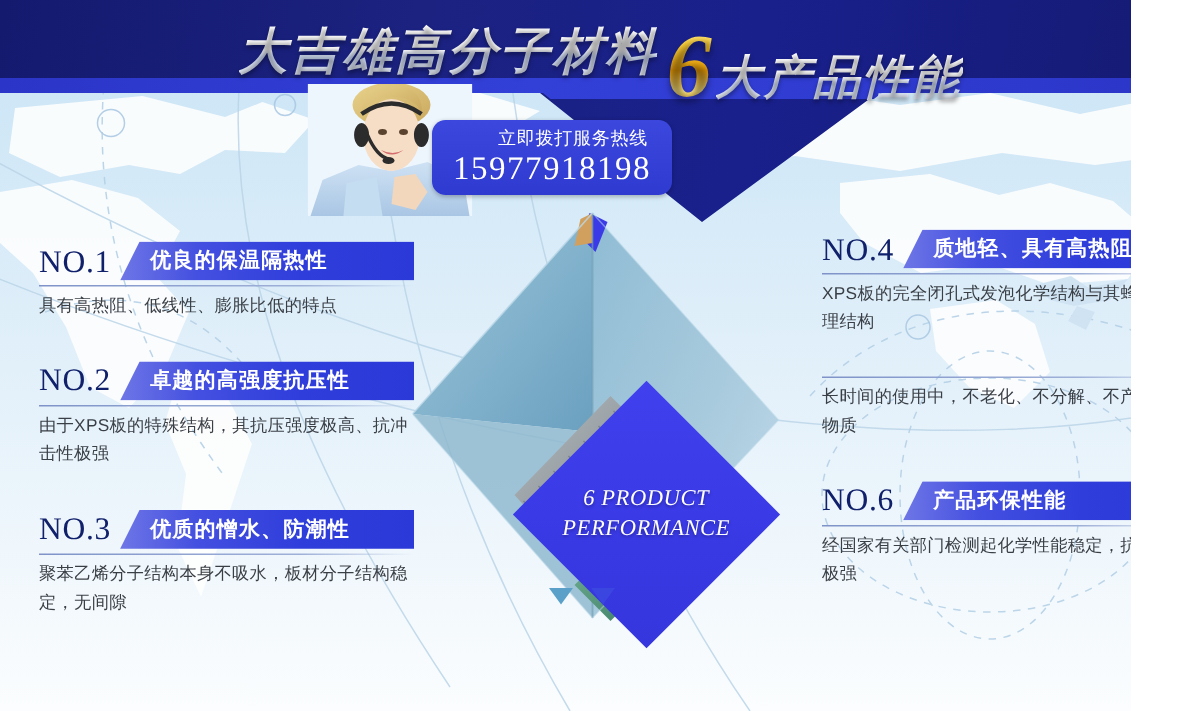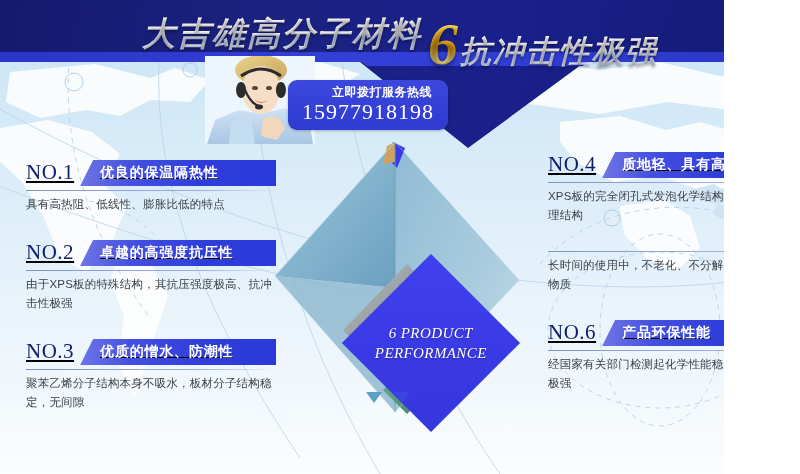--- a/index.html
+++ b/index.html
@@ -4,20 +4,21 @@
 <style>
   html,body{margin:0;padding:0;}
   body{
     width:800px;height:474px;overflow:hidden;
     font-family:"Liberation Sans","DejaVu Sans",sans-serif;
     background:#ffffff;
   }
   .banner{
     position:relative;width:724px;height:474px;overflow:hidden;
     background:linear-gradient(180deg,#eaf4fb 0%,#dcecf8 26%,#eaf5fb 58%,#f6fbfe 80%,#fbfdfe 100%);
+    padding-left:30px;
   }
 
   
   .map-layer{position:absolute;left:0;top:58px;width:800px;height:416px;overflow:hidden;opacity:.95;}
   .map-layer svg{display:block;}
 
   
   .header{
     position:absolute;left:0;top:0;width:800px;height:152px;
     background:linear-gradient(100deg,#141a6e 0%,#1b2280 34%,#19208c 62%,#141a70 100%);
@@ -65,21 +66,21 @@
   .operator{position:absolute;left:205px;top:56px;width:110px;height:88px;z-index:5;overflow:hidden;}
 
   
   .hotline{
     position:absolute;left:288px;top:80px;width:160px;height:50px;
     background:linear-gradient(180deg,#3b47dd 0%,#2f3ad0 100%);
     border-radius:9px;z-index:7;
     display:flex;flex-direction:column;align-items:center;justify-content:center;
     box-shadow:0 1px 3px rgba(0,0,0,.25);
   }
-  .hotline-label{font-size:12px;color:#ffffff;letter-spacing:.5px;line-height:1.1;font-weight:bold;margin-left:28px;}
+  .hotline-label{font-size:12px;color:#ffffff;letter-spacing:.5px;line-height:1.1;font-weight:normal;margin-left:28px;}
   .hotline-number{
     font-family:"Liberation Serif","DejaVu Serif",serif;
     font-size:22px;color:#ffffff;letter-spacing:1px;line-height:1.15;
   }
 
   
   .center{position:absolute;left:275px;top:128px;width:255px;height:292px;z-index:2;}
 
   .pyramid{position:absolute;left:0;top:0;width:255px;height:292px;}
 
@@ -96,21 +97,21 @@
     line-height:1.35;letter-spacing:.4px;white-space:nowrap;
     text-shadow:0 1px 2px rgba(0,0,0,.3);
   }
 
   
   .col{position:absolute;z-index:4;}
   .col-left{left:26px;top:160px;width:250px;}
   .col-right{left:548px;top:152px;width:246px;}
 
   .feature{margin-bottom:26px;}
-  .feature-head{position:relative;height:28px;display:flex;align-items:flex-start;text-decoration:underline;}
+  .feature-head{position:relative;height:28px;display:flex;align-items:center;}
   .feature-no{
     font-family:"Liberation Serif","DejaVu Serif",serif;
     font-size:21px;font-weight:normal;color:#10206b;letter-spacing:.5px;
     padding-right:6px;flex:none;
   }
   .feature-title{
     position:relative;flex:1;height:26px;
     background:linear-gradient(90deg,#6e76e6 0%,#4450e0 26%,#2f3ddb 62%,#2b39d8 100%);
     clip-path:polygon(13px 0,100% 0,100% 100%,0 100%);
     display:flex;align-items:center;
@@ -182,21 +183,21 @@
       </g>
     </svg>
   </div>
 
   <div class="header"></div>
   <div class="header-bar"></div>
 
   <div class="title-wrap">
     <span class="title-cn">大吉雄高分子材料</span>
     <span class="title-six">6</span>
-    <span class="title-tail">抗冲击性极强</span>
+    <span class="title-tail">大产品性能</span>
   </div>
 
   <div class="operator">
     <svg width="110" height="88" viewBox="0 0 110 88" xmlns="http://www.w3.org/2000/svg">
       <defs>
         <linearGradient id="shirt" x1="0" y1="0" x2="0" y2="1">
           <stop offset="0%" stop-color="#cfe2f4"></stop>
           <stop offset="100%" stop-color="#a9c6e4"></stop>
         </linearGradient>
         <linearGradient id="hairg" x1="0" y1="0" x2="1" y2="1">

